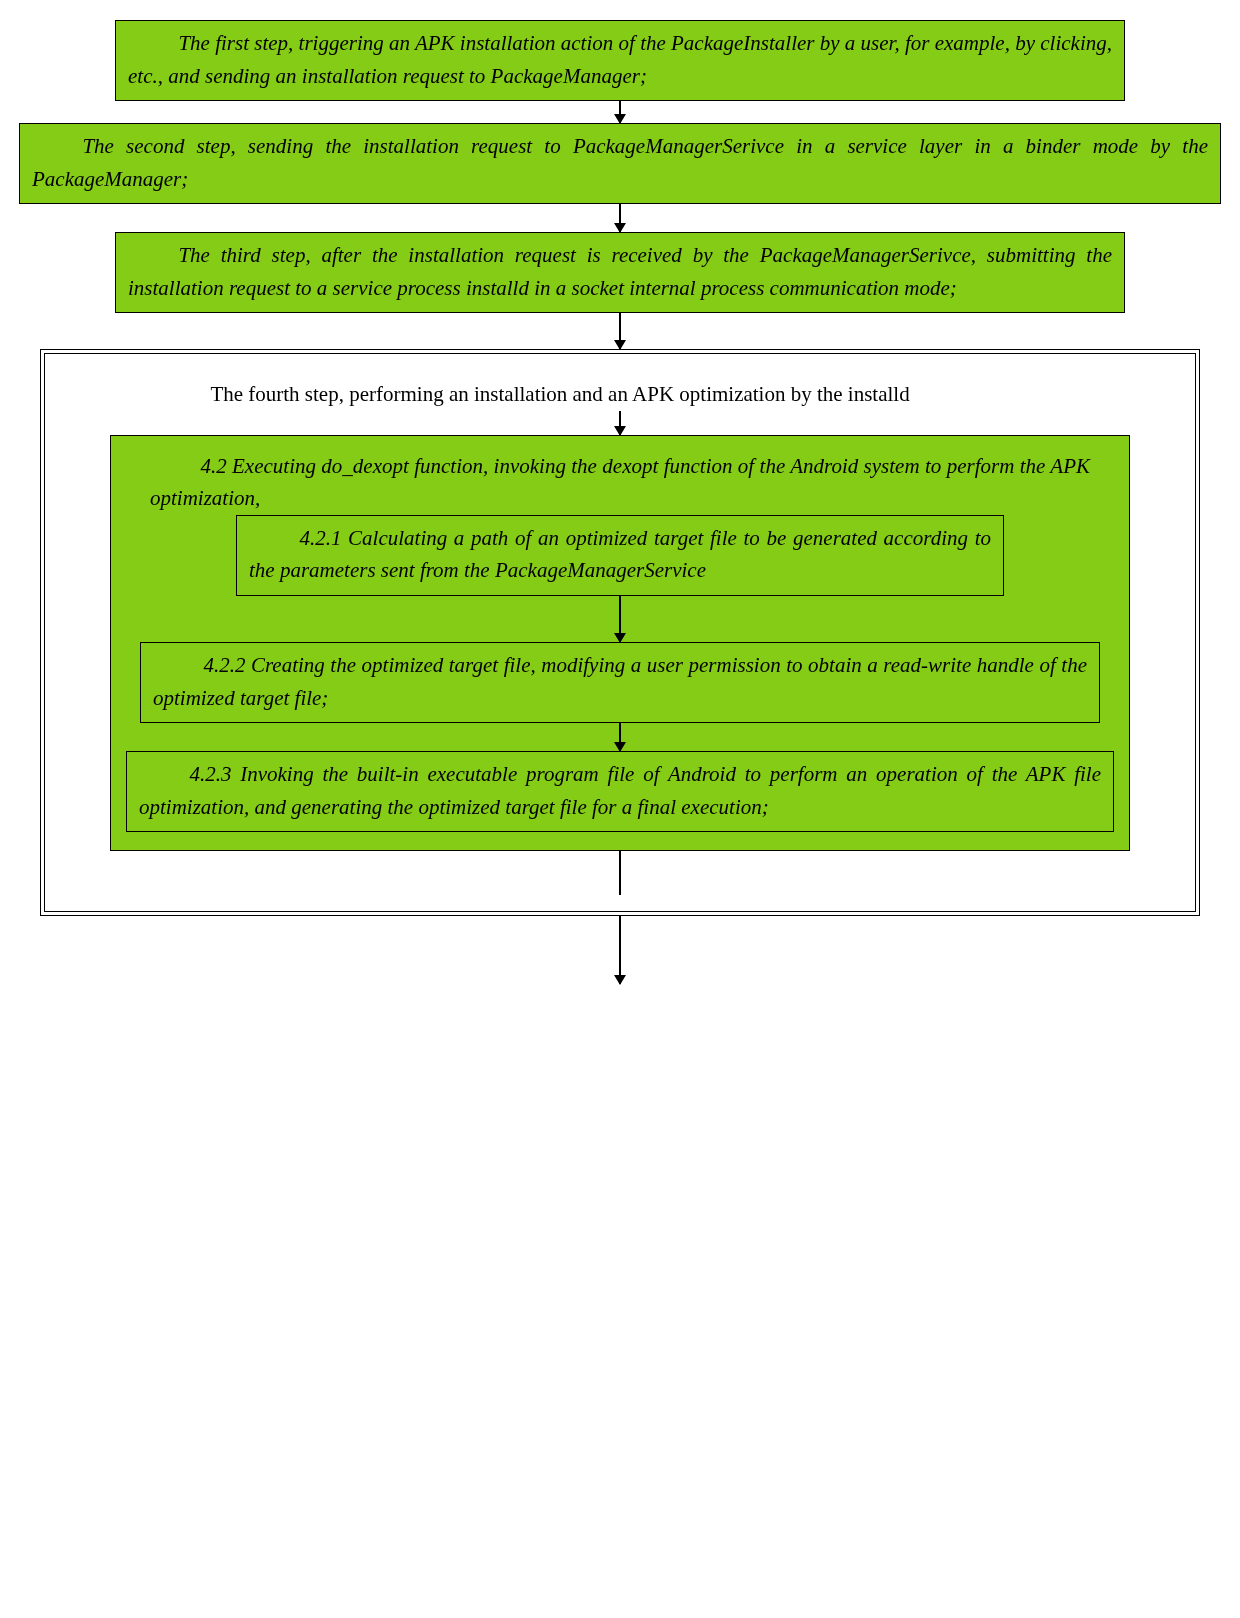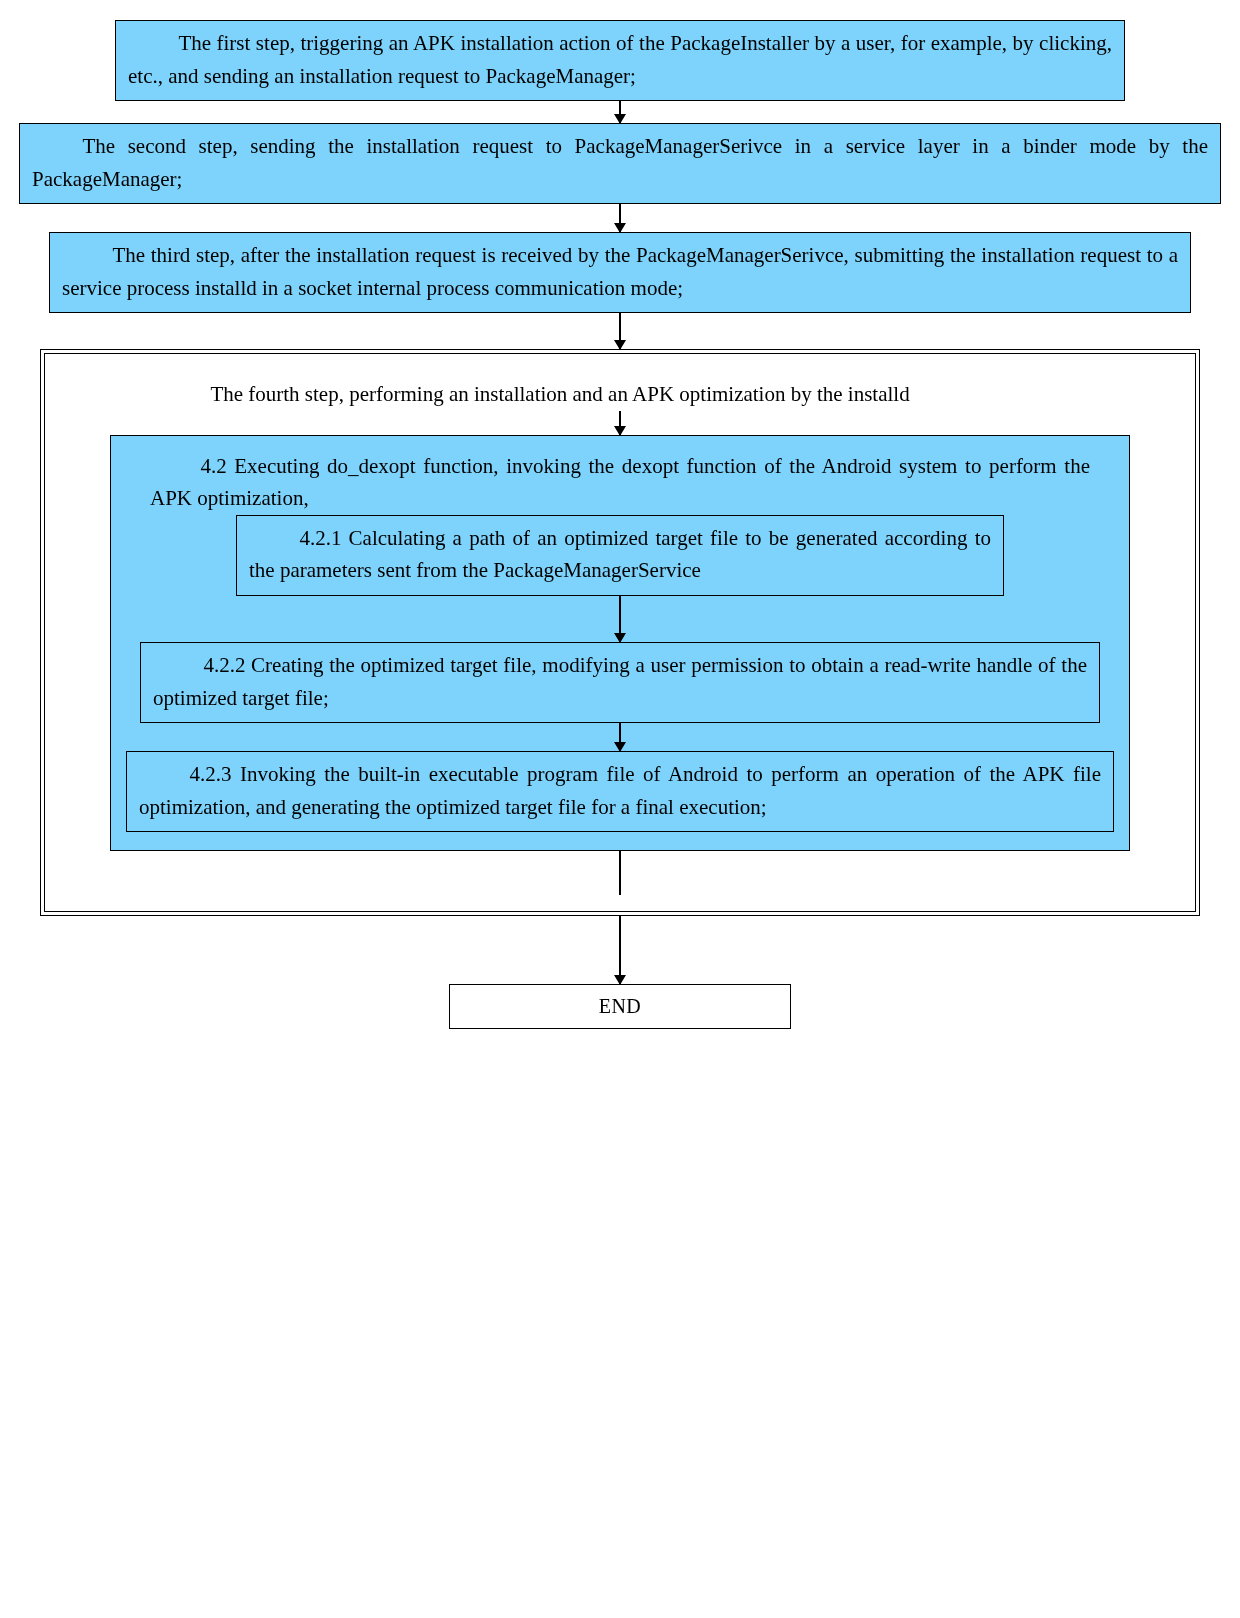--- a/index.html
+++ b/index.html
@@ -12,25 +12,26 @@
     width: 1240px;
     box-sizing: border-box;
   }
   .col {
     display: flex;
     flex-direction: column;
     align-items: center;
   }
   .box {
     border: 1.5px solid #000;
-    background: #7dd3fc;
+    background: #84cc16;
     padding: 6px 12px 8px 12px;
     text-align: justify;
     line-height: 1.55;
     box-sizing: border-box;
+    font-style: italic;
   }
   .indent {
     text-indent: 2.4em;
   }
   .arrow {
     position: relative;
     width: 2px;
     background: #000;
   }
   .arrow::after {
@@ -78,21 +79,21 @@
   <div class="box indent" style="width:1010px">
     <span>The first step, triggering an APK installation action of the PackageInstaller by a user, for example, by clicking, etc., and sending an installation request to PackageManager;</span>
   </div>
   <div class="arrow" style="height:22px"></div>
 
   <div class="box indent" style="width:1202px">
     <span>The second step, sending the installation request to PackageManagerSerivce in a service layer in a binder mode by the PackageManager;</span>
   </div>
   <div class="arrow" style="height:28px"></div>
 
-  <div class="box indent" style="width:1142px">
+  <div class="box indent" style="width:1010px">
     <span>The third step, after the installation request is received by the PackageManagerSerivce, submitting the installation request to a service process installd in a socket internal process communication mode;</span>
   </div>
   <div class="arrow" style="height:36px"></div>
 
   <div class="double-border" style="width:1160px">
     <div class="inner-pad col">
 
       <div class="indent" style="width:920px; text-align:justify; line-height:1.55; padding:0 6px">
         <span>The fourth step, performing an installation and an APK optimization by the installd</span>
       </div>
@@ -120,17 +121,14 @@
           </div>
         </div>
       </div>
 
       <div style="width:2px;height:44px;background:#000"></div>
     </div>
   </div>
 
   <div class="arrow" style="height:68px"></div>
 
-  <div class="endbox">
-    <span>END</span>
-  </div>
 
 </div>
 
 </body></html>

